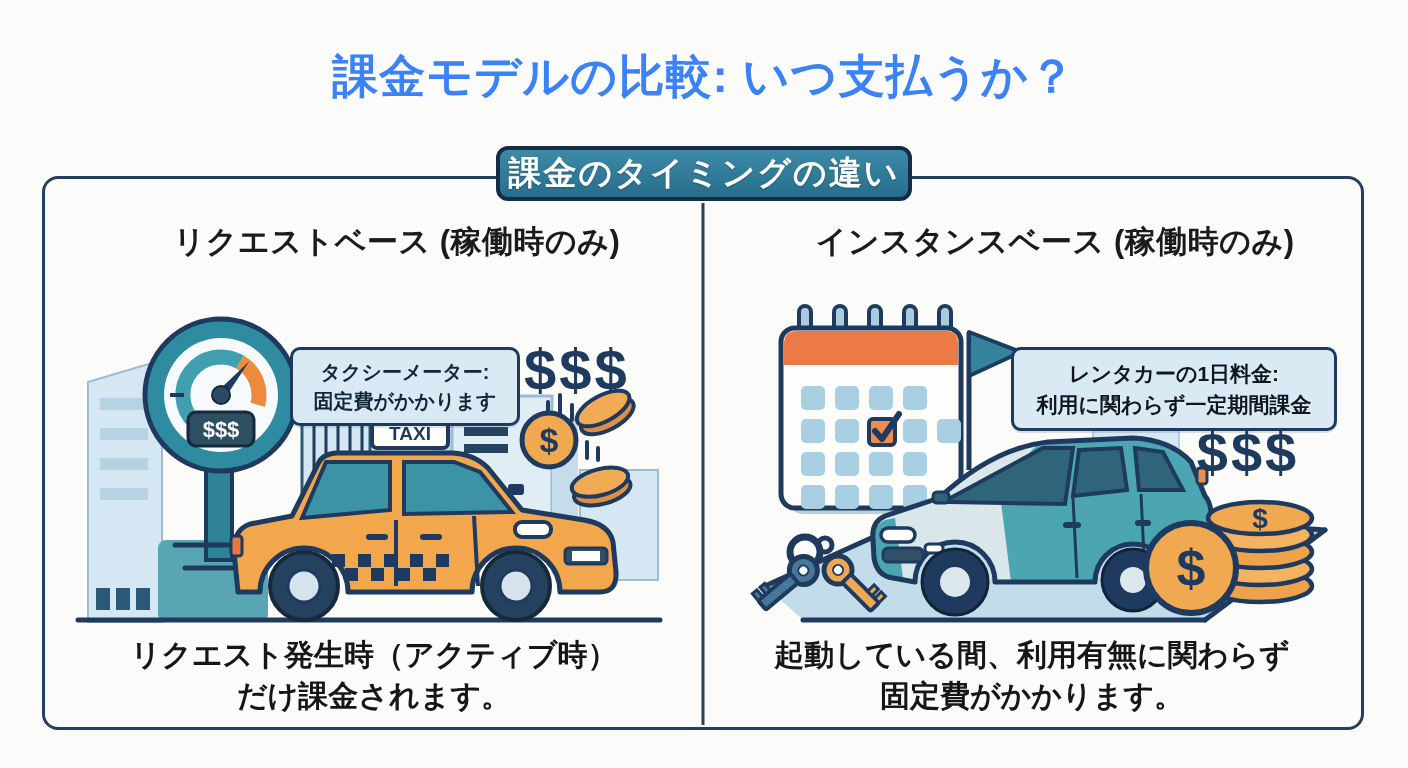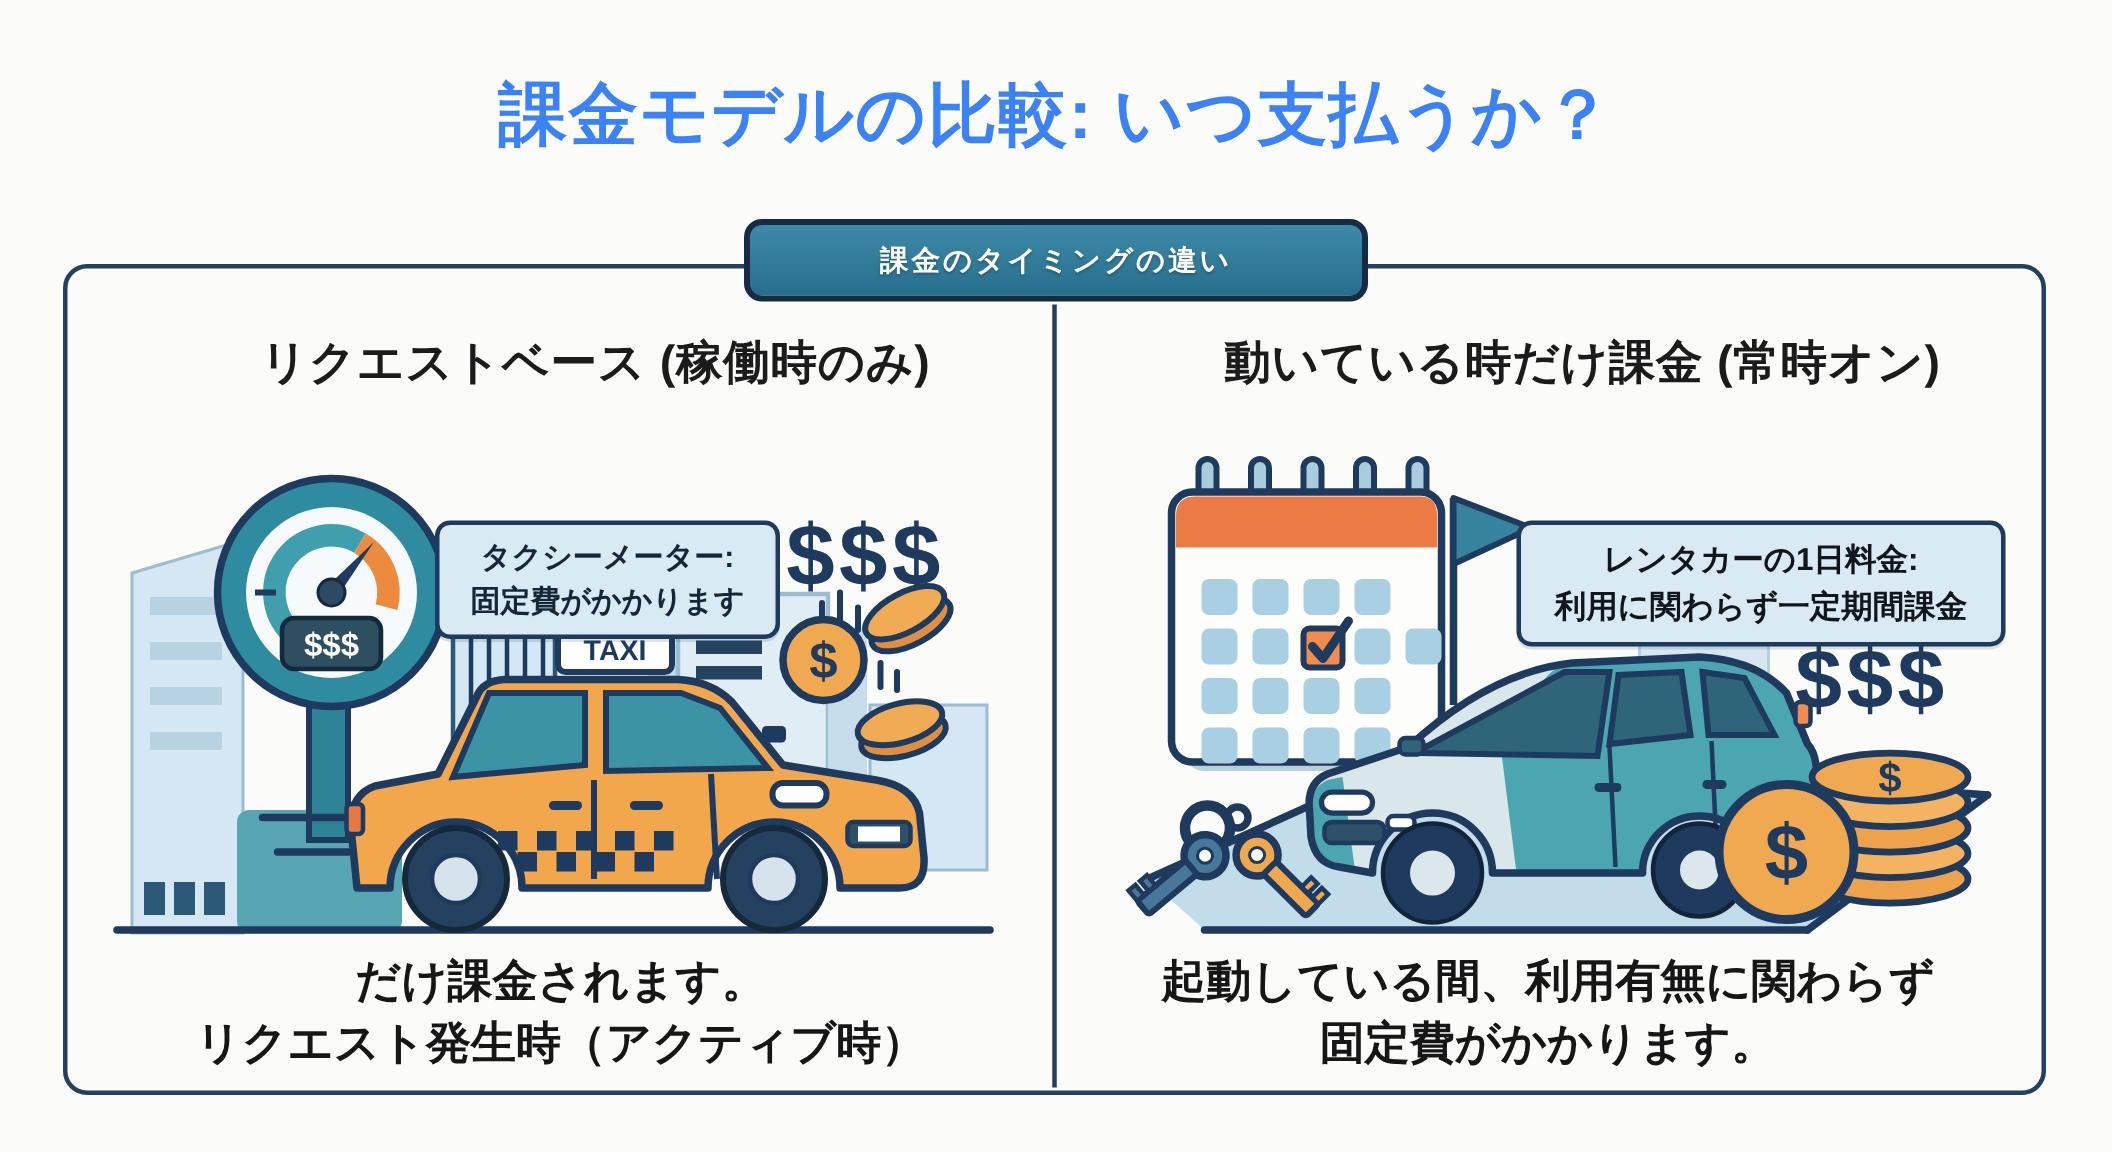--- a/index.html
+++ b/index.html
@@ -7,21 +7,21 @@
     font-family:"Liberation Sans","DejaVu Sans",sans-serif; }
   .stage { position:relative; width:1408px; height:768px; }
 
   .title { position:absolute; top:46px; left:0; width:100%; text-align:center;
     font-size:46px; font-weight:800; color:#3b82f6; letter-spacing:1px; }
 
   .badge { position:absolute; top:146px; left:50%; transform:translateX(-50%);
     width:416px; height:55px; background:linear-gradient(#3d8aa7,#276e8d);
     border:4px solid #152c44; border-radius:12px; z-index:6;
     display:flex; align-items:center; justify-content:center;
-    color:#ffffff; font-size:19px; font-weight:800; letter-spacing:2px;
+    color:#ffffff; font-size:33px; font-weight:800; letter-spacing:2px;
     text-shadow:0 1px 2px rgba(0,0,0,.25); }
 
   .box { position:absolute; left:42px; top:176px; width:1322px; height:554px;
     border:3px solid #24405e; border-radius:16px; background:transparent; }
 
   .divider { position:absolute; left:50%; top:24px; bottom:2px; width:3px;
     background:#24405e; transform:translateX(-50%); }
 
   .panel { position:absolute; top:0; width:50%; height:100%; }
   .panel.left { left:0; }
@@ -167,27 +167,27 @@
           </g>
         </g>
       </svg>
 
       <div class="callout left-callout">
         <div>タクシーメーター:</div>
         <div>固定費がかかります</div>
       </div>
 
       <div class="caption">
+        <div>リクエスト発生時（アクティブ時）</div>
         <div>だけ課金されます。</div>
-        <div>リクエスト発生時（アクティブ時）</div>
       </div>
     </div>
 
     <div class="panel right">
-      <div class="panel-heading">動いている時だけ課金 (常時オン)</div>
+      <div class="panel-heading">インスタンスベース (稼働時のみ)</div>
 
       <svg class="scene right-scene" width="615" height="340" viewBox="0 0 615 340">
 
         <rect x="350" y="100" width="86" height="128" fill="#d7e7f2" stroke="#b6d0e0" stroke-width="2"></rect>
 
         <g>
           <rect x="46" y="56" width="172" height="168" rx="14" fill="#b9cfdc"></rect>
           <g>
             <rect x="56" y="16" width="12" height="44" rx="6" fill="#a9cddd" stroke="#1e3a5f" stroke-width="4"></rect>
             <rect x="91" y="16" width="12" height="44" rx="6" fill="#a9cddd" stroke="#1e3a5f" stroke-width="4"></rect>

